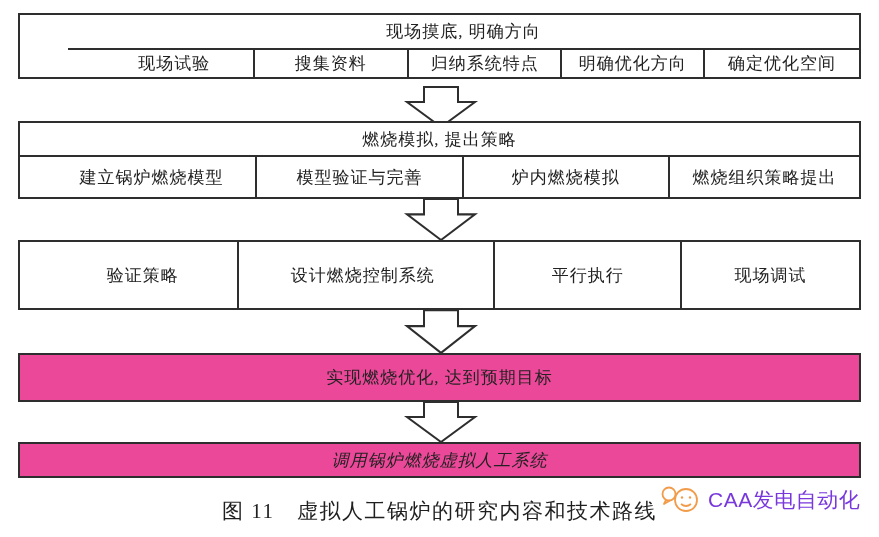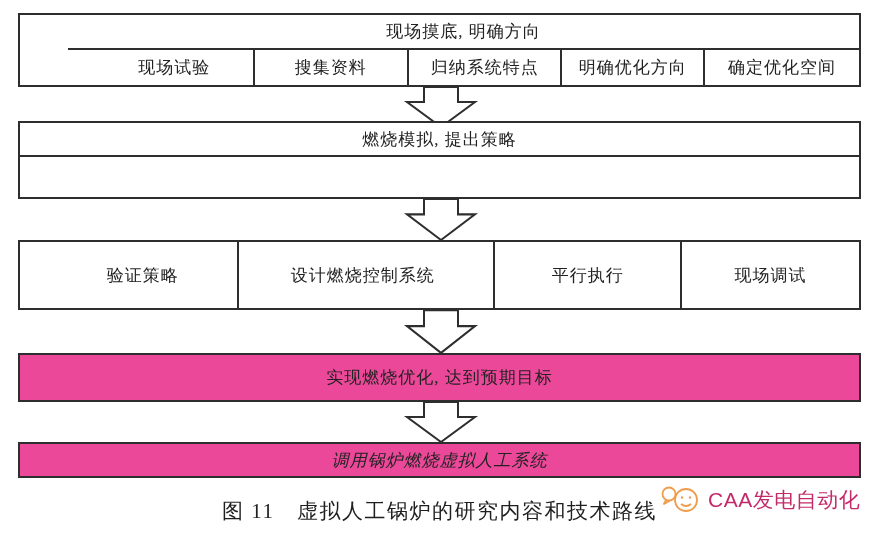--- a/index.html
+++ b/index.html
@@ -40,48 +40,54 @@
     font-size:17px;letter-spacing:1px;
   }
   .arrow{position:absolute;left:402px;width:78px;}
   .caption{
     position:absolute;left:0;top:497px;width:879px;
     text-align:center;font-size:21px;letter-spacing:1.5px;color:#1f1f1f;
   }
   .watermark{
     position:absolute;left:659px;top:482px;
     display:flex;align-items:center;gap:5px;
-    color:#be185d;opacity:.92;
+    color:#6d28d9;opacity:.92;
     font-family:"Liberation Sans","DejaVu Sans",sans-serif;
     font-size:21px;letter-spacing:.5px;white-space:nowrap;
     z-index:5;
   }
 </style>
 </head>
 <body>
 
 <div class="canvas">
 
-  <section class="group" style="top:13px;height:74px;padding-left:48px;">
+  <section class="group" style="top:13px;height:66px;padding-left:48px;">
     <div class="group-header" style="height:35px;">现场摸底, 明确方向</div>
     <div class="group-cells">
       <div class="cell" style="flex:175;">现场试验</div>
       <div class="cell" style="flex:170;">搜集资料</div>
       <div class="cell" style="flex:169;">归纳系统特点</div>
       <div class="cell" style="flex:157;">明确优化方向</div>
       <div class="cell" style="flex:172;">确定优化空间</div>
     </div>
   </section>
 
   <svg class="arrow" style="top:86px;height:42px;" viewBox="0 0 78 42" preserveAspectRatio="none">
     <polygon points="22,1 56,1 56,16 73,16 39,41 5,16 22,16" fill="#ffffff" stroke="#2e2e2e" stroke-width="2"></polygon>
   </svg>
 
   <section class="group" style="top:121px;height:78px;">
     <div class="group-header" style="height:34px;">燃烧模拟, 提出策略</div>
+    <div class="group-cells">
+      <div class="cell" style="flex:217;">建立锅炉燃烧模型</div>
+      <div class="cell" style="flex:214;">模型验证与完善</div>
+      <div class="cell" style="flex:214;">炉内燃烧模拟</div>
+      <div class="cell" style="flex:198;">燃烧组织策略提出</div>
+    </div>
   </section>
 
   <svg class="arrow" style="top:198px;height:43px;" viewBox="0 0 78 42" preserveAspectRatio="none">
     <polygon points="22,1 56,1 56,16 73,16 39,41 5,16 22,16" fill="#ffffff" stroke="#2e2e2e" stroke-width="2"></polygon>
   </svg>
 
   <section class="group" style="top:240px;height:70px;">
     <div class="group-cells">
       <div class="cell" style="flex:200;">验证策略</div>
       <div class="cell" style="flex:261;">设计燃烧控制系统</div>

